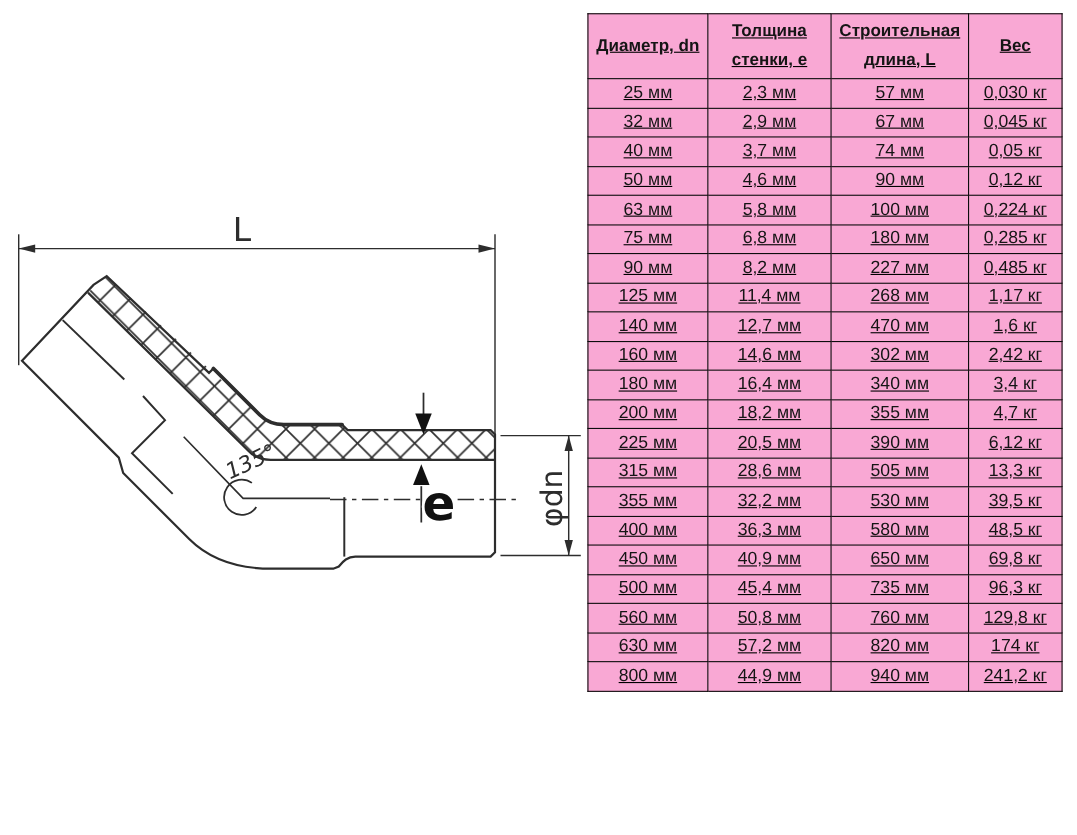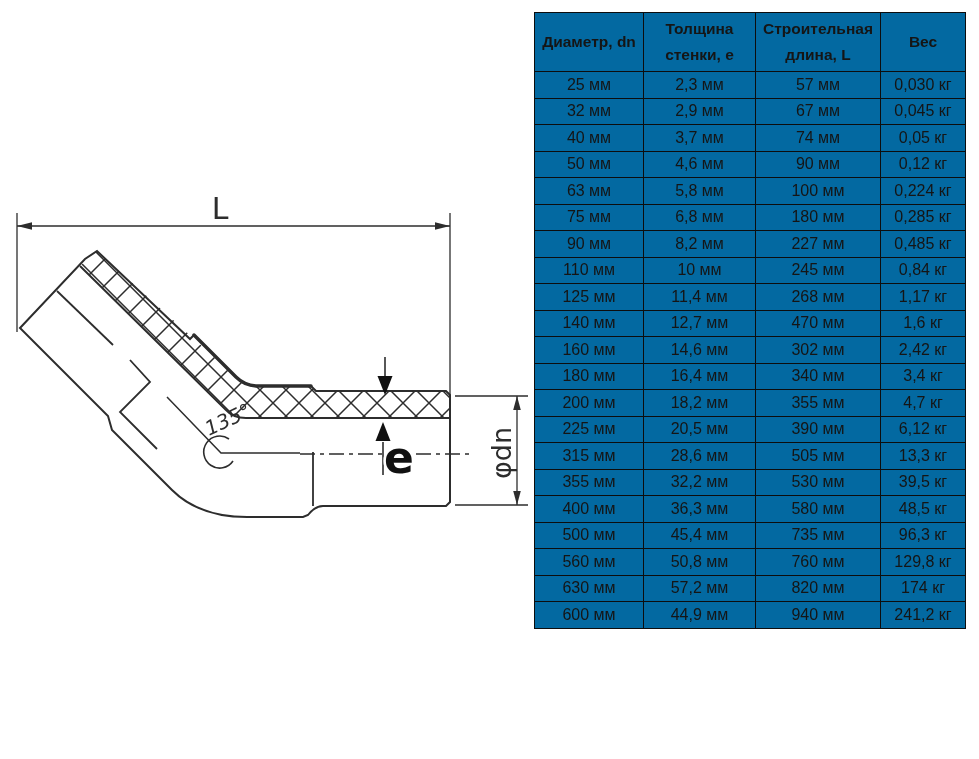--- a/index.html
+++ b/index.html
@@ -7,21 +7,22 @@
     width:979px;height:759px;background:#ffffff;
     font-family:"Liberation Sans",sans-serif;
     -webkit-font-smoothing:antialiased;
   }
   .stage{position:relative;width:979px;height:759px;overflow:hidden;background:#ffffff;}
   svg.drawing{position:absolute;left:0;top:0;}
 
   table.spec{
     position:absolute;left:534px;top:12px;width:431px;
     border-collapse:collapse;table-layout:fixed;
-    background:#0369a1;
+    background:#f9a8d4;
+    text-decoration:underline;
   }
   table.spec th, table.spec td{
     border:1.5px solid #0d0d0d;
     text-align:center;vertical-align:middle;
     color:#151515;
     overflow:hidden;white-space:nowrap;
   }
   table.spec th{
     height:58px;
     font-size:15.5px;font-weight:bold;
@@ -155,26 +156,20 @@
           <td>180 мм</td>
           <td>0,285 кг</td>
         </tr>
         <tr>
           <td>90 мм</td>
           <td>8,2 мм</td>
           <td>227 мм</td>
           <td>0,485 кг</td>
         </tr>
         <tr>
-          <td>110 мм</td>
-          <td>10 мм</td>
-          <td>245 мм</td>
-          <td>0,84 кг</td>
-        </tr>
-        <tr>
           <td>125 мм</td>
           <td>11,4 мм</td>
           <td>268 мм</td>
           <td>1,17 кг</td>
         </tr>
         <tr>
           <td>140 мм</td>
           <td>12,7 мм</td>
           <td>470 мм</td>
           <td>1,6 кг</td>
@@ -215,39 +210,45 @@
           <td>530 мм</td>
           <td>39,5 кг</td>
         </tr>
         <tr>
           <td>400 мм</td>
           <td>36,3 мм</td>
           <td>580 мм</td>
           <td>48,5 кг</td>
         </tr>
         <tr>
+          <td>450 мм</td>
+          <td>40,9 мм</td>
+          <td>650 мм</td>
+          <td>69,8 кг</td>
+        </tr>
+        <tr>
           <td>500 мм</td>
           <td>45,4 мм</td>
           <td>735 мм</td>
           <td>96,3 кг</td>
         </tr>
         <tr>
           <td>560 мм</td>
           <td>50,8 мм</td>
           <td>760 мм</td>
           <td>129,8 кг</td>
         </tr>
         <tr>
           <td>630 мм</td>
           <td>57,2 мм</td>
           <td>820 мм</td>
           <td>174 кг</td>
         </tr>
         <tr>
-          <td>600 мм</td>
+          <td>800 мм</td>
           <td>44,9 мм</td>
           <td>940 мм</td>
           <td>241,2 кг</td>
         </tr>
       </tbody>
   </table>
 
 </div>
 
 </body></html>

